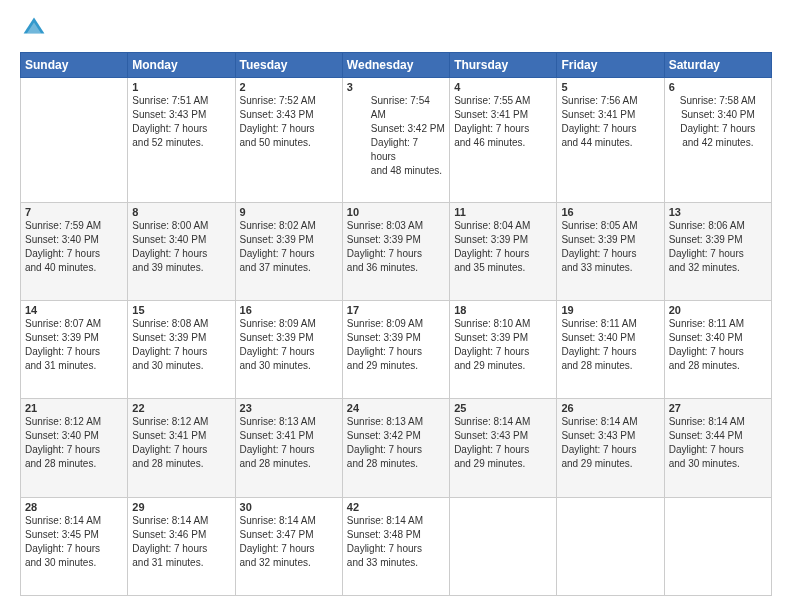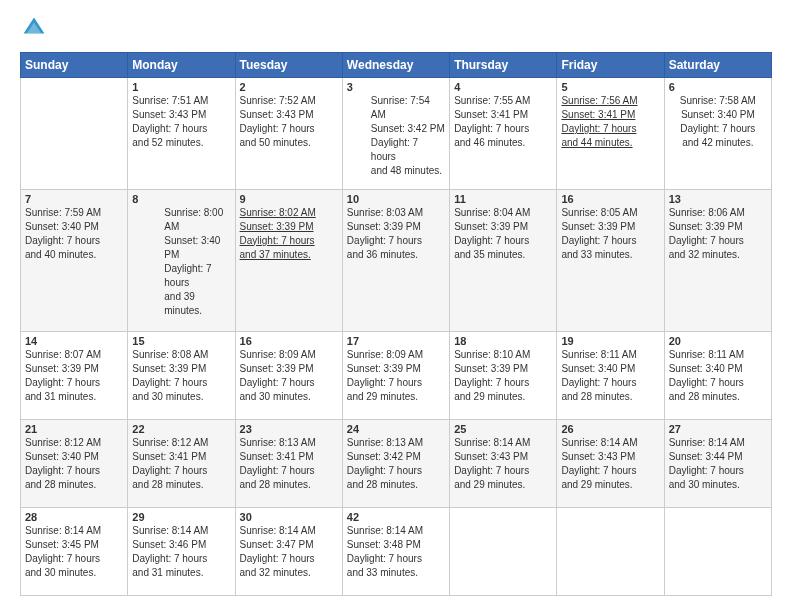--- a/index.html
+++ b/index.html
@@ -156,21 +156,21 @@
           </td>
           <td>
             <span class="day-number">4</span>
             <div class="cell-content" style="white-space: pre-line;">Sunrise: 7:55 AM
 Sunset: 3:41 PM
 Daylight: 7 hours
 and 46 minutes.</div>
           </td>
           <td>
             <span class="day-number">5</span>
-            <div class="cell-content" style="white-space: pre-line; text-decoration: underline;">Sunrise: 7:56 AM
+            <div class="cell-content" style="white-space: pre-line;">Sunrise: 7:56 AM
 Sunset: 3:41 PM
 Daylight: 7 hours
 and 44 minutes.</div>
           </td>
           <td>
             <span class="day-number">6</span>
             <div class="cell-content" style="white-space: pre-line; text-align: center;">Sunrise: 7:58 AM
 Sunset: 3:40 PM
 Daylight: 7 hours
 and 42 minutes.</div>
@@ -179,28 +179,28 @@
         <tr>
           <td>
             <span class="day-number">7</span>
             <div class="cell-content" style="white-space: pre-line;">Sunrise: 7:59 AM
 Sunset: 3:40 PM
 Daylight: 7 hours
 and 40 minutes.</div>
           </td>
           <td>
             <span class="day-number">8</span>
-            <div class="cell-content" style="white-space: pre-line; margin-left: 32px;">Sunrise: 8:00 AM
+            <div class="cell-content" style="white-space: pre-line;">Sunrise: 8:00 AM
 Sunset: 3:40 PM
 Daylight: 7 hours
 and 39 minutes.</div>
           </td>
           <td>
             <span class="day-number">9</span>
-            <div class="cell-content" style="white-space: pre-line; text-decoration: underline;">Sunrise: 8:02 AM
+            <div class="cell-content" style="white-space: pre-line;">Sunrise: 8:02 AM
 Sunset: 3:39 PM
 Daylight: 7 hours
 and 37 minutes.</div>
           </td>
           <td>
             <span class="day-number">10</span>
             <div class="cell-content" style="white-space: pre-line;">Sunrise: 8:03 AM
 Sunset: 3:39 PM
 Daylight: 7 hours
 and 36 minutes.</div>

